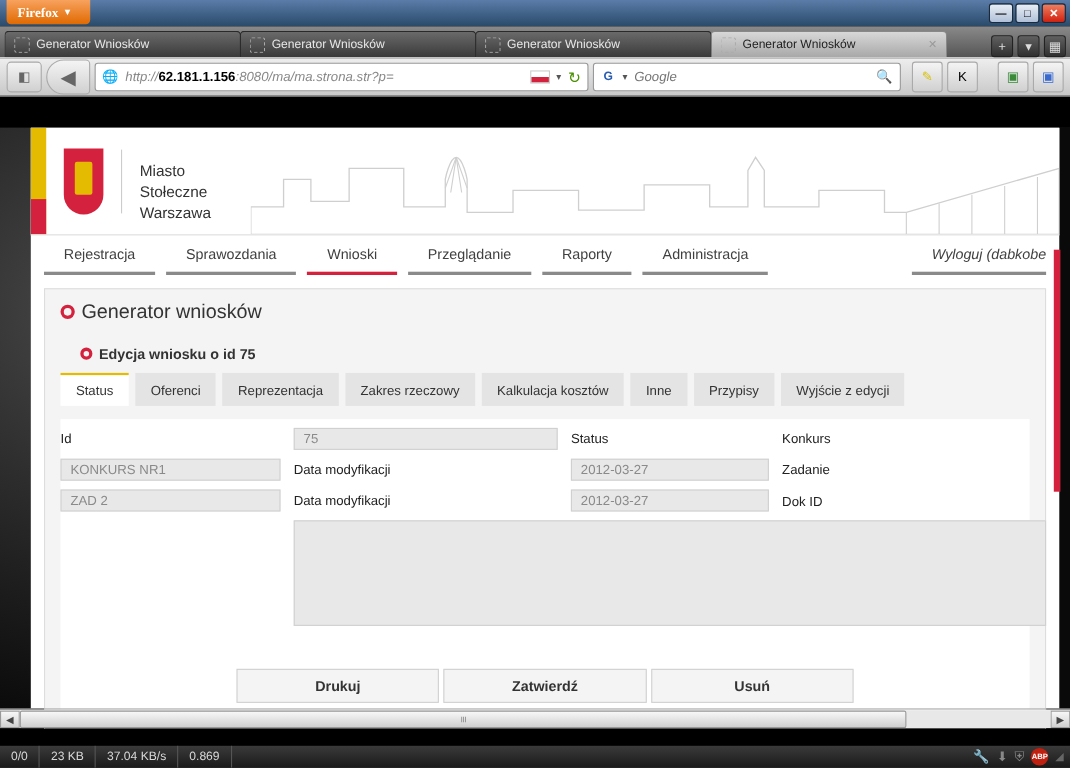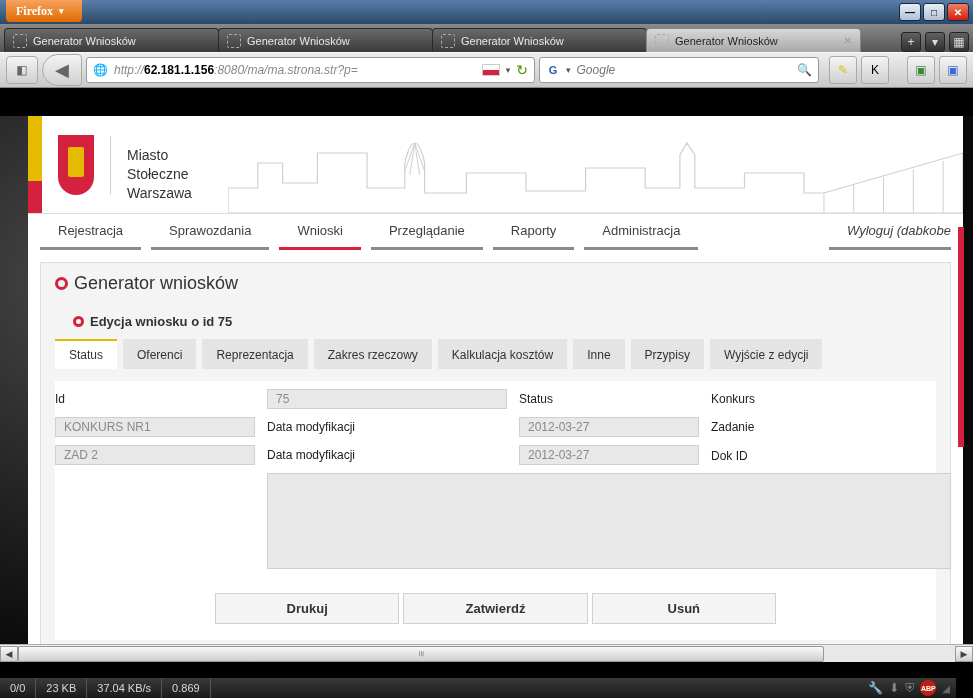--- a/index.html
+++ b/index.html
@@ -79,32 +79,32 @@
 
 
 .form { background: #fff; padding: 8px 0 16px; }
 .form-grid { display: grid; grid-template-columns: 200px 240px 180px 240px; gap: 8px 12px; align-items: center; }
 .flabel { font-size: 12px; color: #222; }
 .finput { background: #e8e8e8; border: 1px solid #d0d0d0; height: 20px; padding: 0 8px; font-size: 12px; color: #8a8a8a; display: flex; align-items: center; }
 .ftextarea { grid-column: 2 / span 3; background: #e8e8e8; border: 1px solid #d0d0d0; height: 96px; resize: none; }
 .flabel-top { align-self: start; padding-top: 4px; }
 
 
-.actions { display: flex; gap: 4px; margin-top: 24px; padding: 0 160px 0 160px; }
+.actions { display: flex; gap: 4px; margin-top: 39px; padding: 0 160px 0 160px; }
 .action-btn { flex: 1; background: #f4f4f4; border: 1px solid #d0d0d0; padding: 7px 0; text-align: center; font-size: 13px; font-weight: bold; color: #333; }
 
 
 .hscroll { position: absolute; left: 0; right: 0; bottom: 0; height: 18px; background: linear-gradient(#f0f0f0,#d8d8d8); border-top: 1px solid #aaa; display: flex; align-items: center; }
 .hsbtn { width: 18px; height: 16px; background: linear-gradient(#f8f8f8,#d0d0d0); border: 1px solid #999; display: flex; align-items: center; justify-content: center; font-size: 9px; color: #444; }
 .hstrack { flex: 1; height: 16px; background: #e8e8e8; position: relative; }
 .hsthumb { position: absolute; left: 0; width: 86%; height: 100%; background: linear-gradient(#f8f8f8,#cfcfcf); border: 1px solid #999; border-radius: 2px; }
 .hsthumb::after { content: "≡"; position: absolute; left: 50%; top: 50%; transform: translate(-50%,-50%) rotate(90deg); color: #888; font-size: 10px; }
 
 
-.statusbar { position: absolute; left: 0; right: 17px; bottom: 0; height: 20px; background: linear-gradient(#3a3a3a,#1a1a1a); display: flex; align-items: center; color: #d8d8d8; font-size: 11px; }
+.statusbar { position: absolute; left: 0; right: 0; bottom: 0; height: 20px; background: linear-gradient(#3a3a3a,#1a1a1a); display: flex; align-items: center; color: #d8d8d8; font-size: 11px; }
 .status-seg { padding: 0 10px; border-right: 1px solid #555; height: 100%; display: flex; align-items: center; }
 .status-right { margin-left: auto; display: flex; align-items: center; gap: 6px; padding-right: 6px; }
 .abp { width: 16px; height: 16px; background: #c02010; border-radius: 50%; color: #fff; font-size: 7px; font-weight: bold; display: flex; align-items: center; justify-content: center; }
 .status-icon { color: #888; font-size: 12px; }
 .resize-grip { color: #666; font-size: 10px; }
 </style>
 </head>
 <body>
 
 <div class="window-titlebar">

